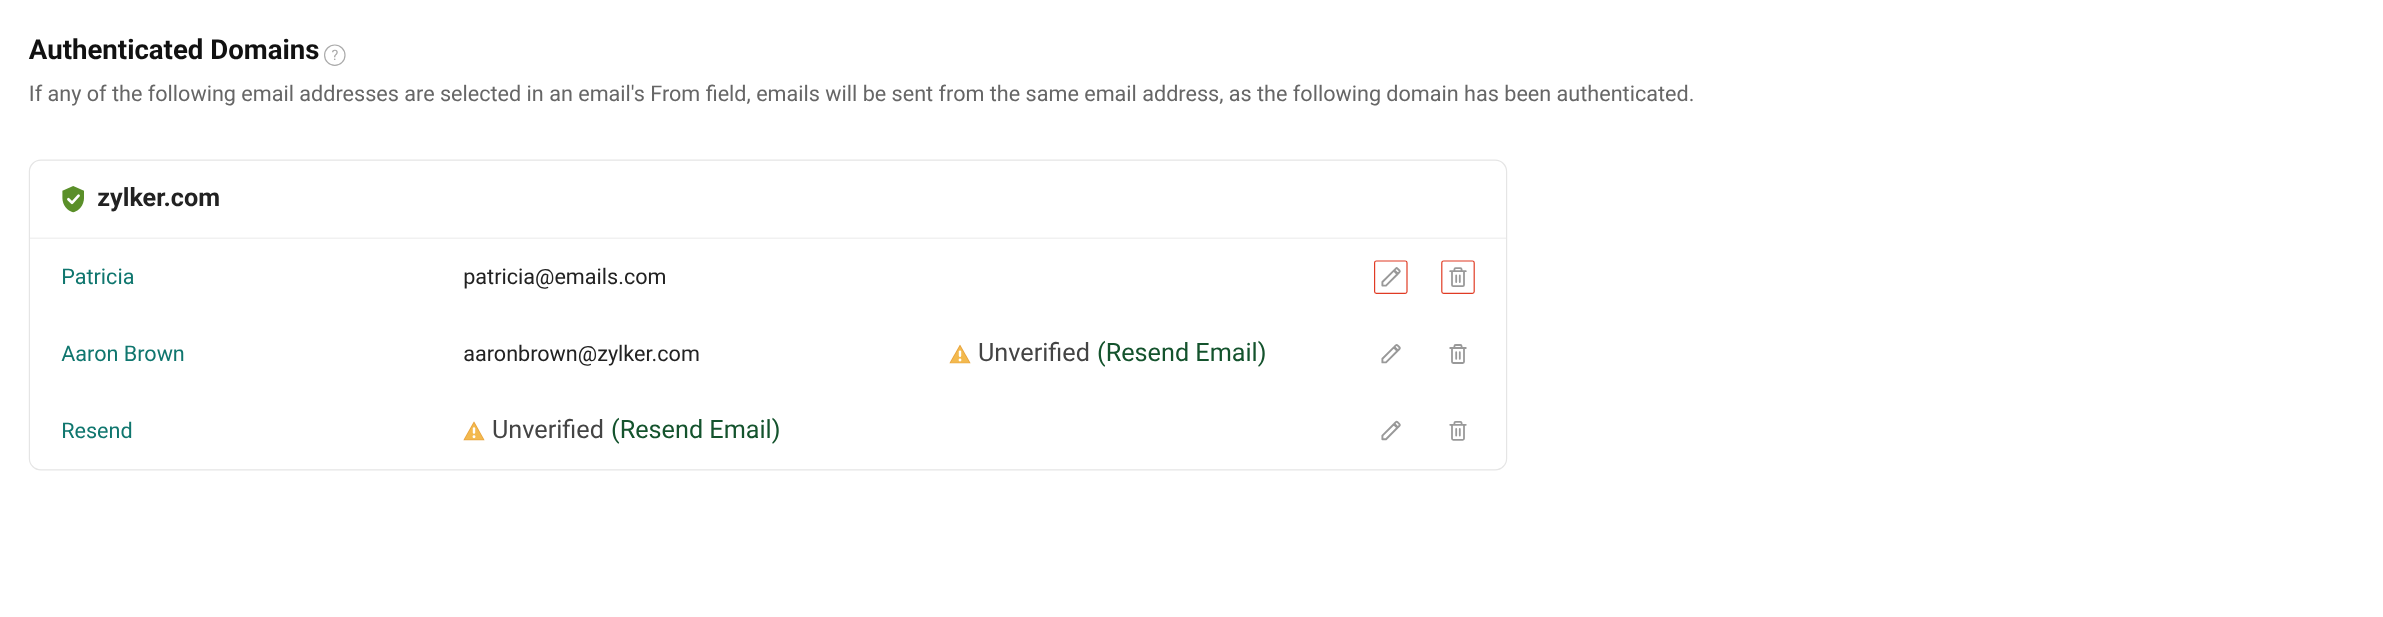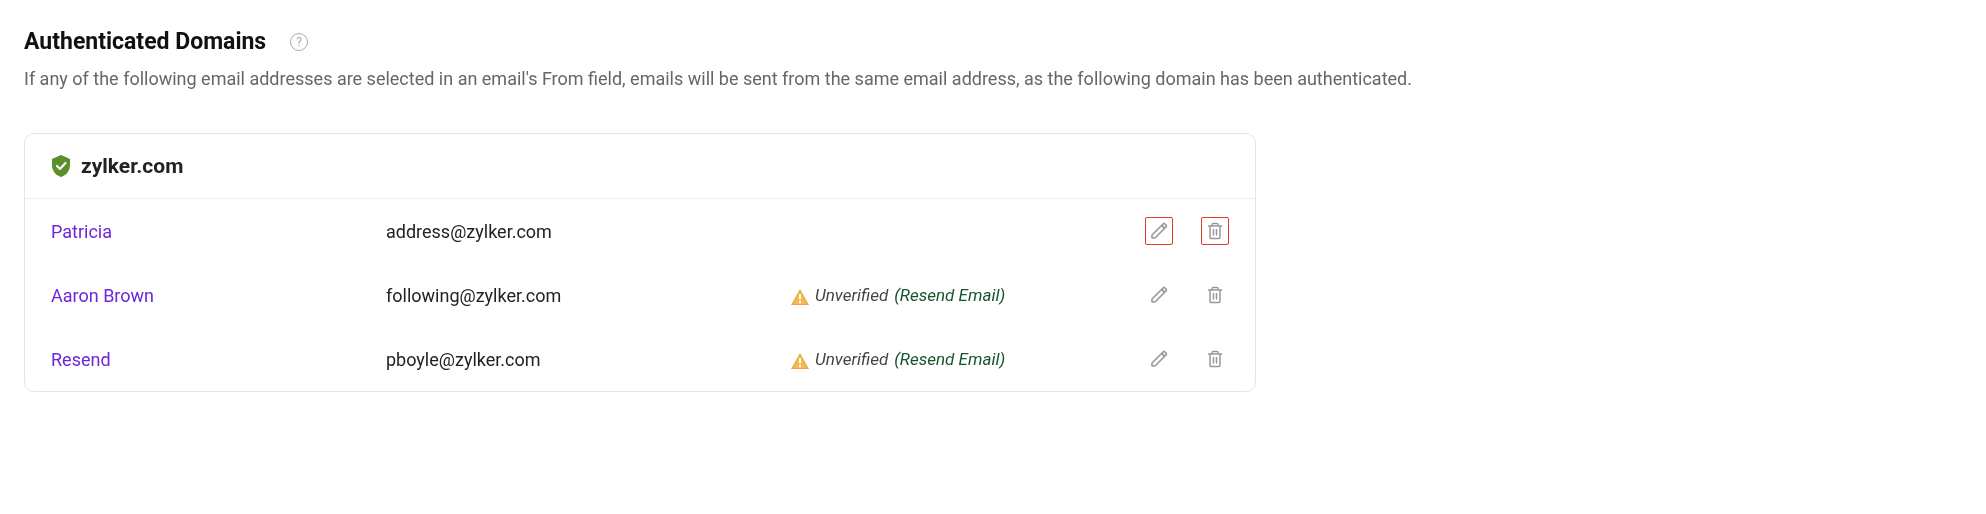--- a/index.html
+++ b/index.html
@@ -8,22 +8,22 @@
       box-sizing: border-box;
     }
     body {
       font-family: -apple-system, BlinkMacSystemFont, "Segoe UI", Roboto, Helvetica, Arial, sans-serif;
       background: #ffffff;
       padding: 28px 24px;
       color: #222;
     }
     .header-row {
       display: flex;
-      align-items: center;
-      gap: 24px;
+      align-items: flex-end;
+      gap: 4px;
       margin-bottom: 10px;
     }
     .page-title {
       font-size: 23px;
       font-weight: 700;
       color: #111;
     }
     .help-circle {
       width: 18px;
       height: 18px;
@@ -66,34 +66,33 @@
     }
     .row {
       display: flex;
       align-items: center;
       padding: 18px 26px;
       min-height: 60px;
     }
     .col-name {
       flex: 0 0 335px;
       font-size: 18px;
-      color: #6d28d9;
+      color: #0f766e;
     }
     .col-email {
       flex: 0 0 405px;
       font-size: 18px;
       color: #222;
     }
     .col-status {
       flex: 1;
       display: flex;
-      align-items: flex-end;
+      align-items: center;
       gap: 6px;
-      font-size: 17px;
-      font-style: italic;
+      font-size: 21px;
     }
     .warning-icon svg {
       display: block;
     }
     .status-text {
       color: #444;
     }
     .resend-link {
       color: #14532d;
       cursor: pointer;
@@ -140,39 +139,39 @@
         <path d="M10 0 L19 4 V10 C19 16 15 20.5 10 22 C5 20.5 1 16 1 10 V4 Z" fill="#5a8f29"></path>
         <path d="M6 11 L9 14 L14.5 8" stroke="#ffffff" stroke-width="2.2" fill="none" stroke-linecap="round" stroke-linejoin="round"></path>
       </svg>
     </span>
     <span class="domain-name">zylker.com</span>
   </div>
 
   <div id="rows-container">
   <div class="row">
     <div class="col-name">Patricia</div>
-    <div class="col-email">address@zylker.com</div>
+    <div class="col-email">patricia@emails.com</div>
     <div class="col-status"></div>
     <div class="col-actions">
       <span class="action-btn edit-btn highlighted">
         <svg width="20" height="20" viewBox="0 0 20 20">
           <path d="M3 14 L3 17 L6 17 L15.5 7.5 L12.5 4.5 Z M17.2 5.8 C17.6 5.4 17.6 4.8 17.2 4.4 L15.6 2.8 C15.2 2.4 14.6 2.4 14.2 2.8 L12.9 4.1 L15.9 7.1 Z" fill="none" stroke="#999" stroke-width="1.6" stroke-linejoin="round"></path>
         </svg>
       </span>
       <span class="action-btn delete-btn highlighted">
         <svg width="20" height="20" viewBox="0 0 20 20">
           <path d="M3.5 5 H16.5 M7 5 V3.5 C7 2.9 7.4 2.5 8 2.5 H12 C12.6 2.5 13 2.9 13 3.5 V5 M5 5 V16.5 C5 17.1 5.4 17.5 6 17.5 H14 C14.6 17.5 15 17.1 15 16.5 V5 M8.5 8.5 V14 M11.5 8.5 V14" fill="none" stroke="#999" stroke-width="1.5" stroke-linecap="round"></path>
         </svg>
       </span>
     </div>
   </div>
 
   <div class="row">
     <div class="col-name">Aaron Brown</div>
-    <div class="col-email">following@zylker.com</div>
+    <div class="col-email">aaronbrown@zylker.com</div>
     <div class="col-status">
       <span class="warning-icon">
         <svg width="18" height="16" viewBox="0 0 18 16">
           <path d="M9 0 L18 16 L0 16 Z" fill="#e8a33d"></path>
           <path d="M9 1.5 L16.8 15.3 L1.2 15.3 Z" fill="#f3b94e"></path>
           <rect x="8" y="5" width="2" height="5.5" rx="1" fill="#ffffff"></rect>
           <circle cx="9" cy="13" r="1.2" fill="#ffffff"></circle>
         </svg>
       </span>
       <span class="status-text">Unverified</span>
@@ -187,21 +186,20 @@
       <span class="action-btn delete-btn">
         <svg width="20" height="20" viewBox="0 0 20 20">
           <path d="M3.5 5 H16.5 M7 5 V3.5 C7 2.9 7.4 2.5 8 2.5 H12 C12.6 2.5 13 2.9 13 3.5 V5 M5 5 V16.5 C5 17.1 5.4 17.5 6 17.5 H14 C14.6 17.5 15 17.1 15 16.5 V5 M8.5 8.5 V14 M11.5 8.5 V14" fill="none" stroke="#999" stroke-width="1.5" stroke-linecap="round"></path>
         </svg>
       </span>
     </div>
   </div>
 
   <div class="row">
     <div class="col-name">Resend</div>
-    <div class="col-email">pboyle@zylker.com</div>
     <div class="col-status">
       <span class="warning-icon">
         <svg width="18" height="16" viewBox="0 0 18 16">
           <path d="M9 0 L18 16 L0 16 Z" fill="#e8a33d"></path>
           <path d="M9 1.5 L16.8 15.3 L1.2 15.3 Z" fill="#f3b94e"></path>
           <rect x="8" y="5" width="2" height="5.5" rx="1" fill="#ffffff"></rect>
           <circle cx="9" cy="13" r="1.2" fill="#ffffff"></circle>
         </svg>
       </span>
       <span class="status-text">Unverified</span>

